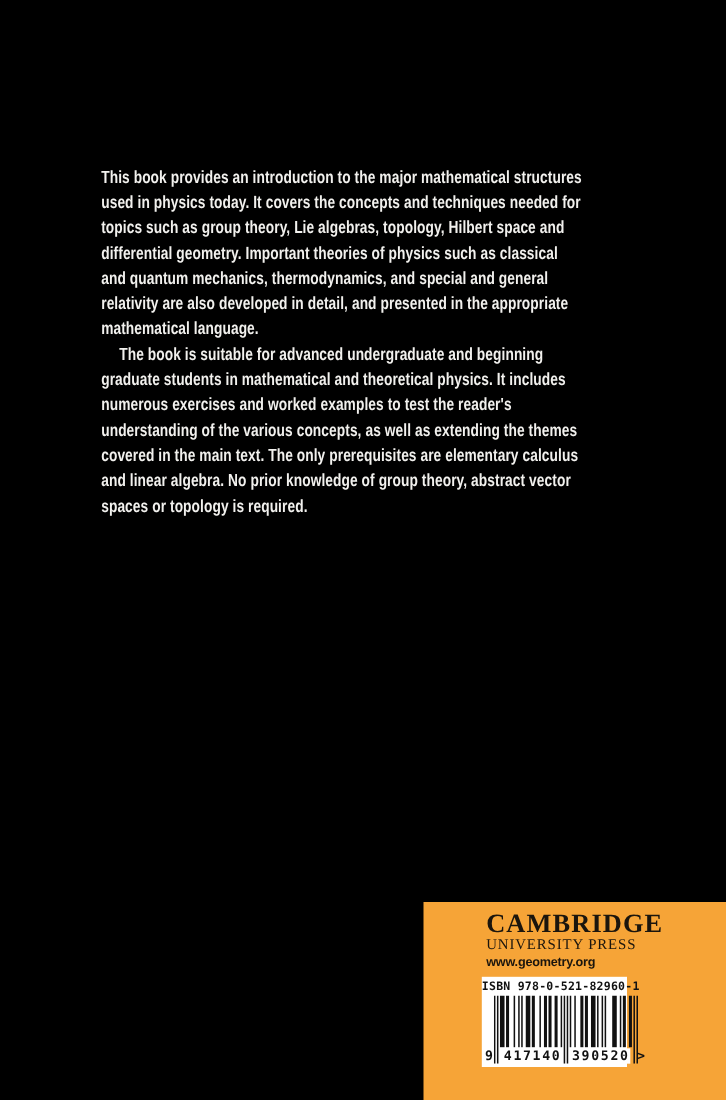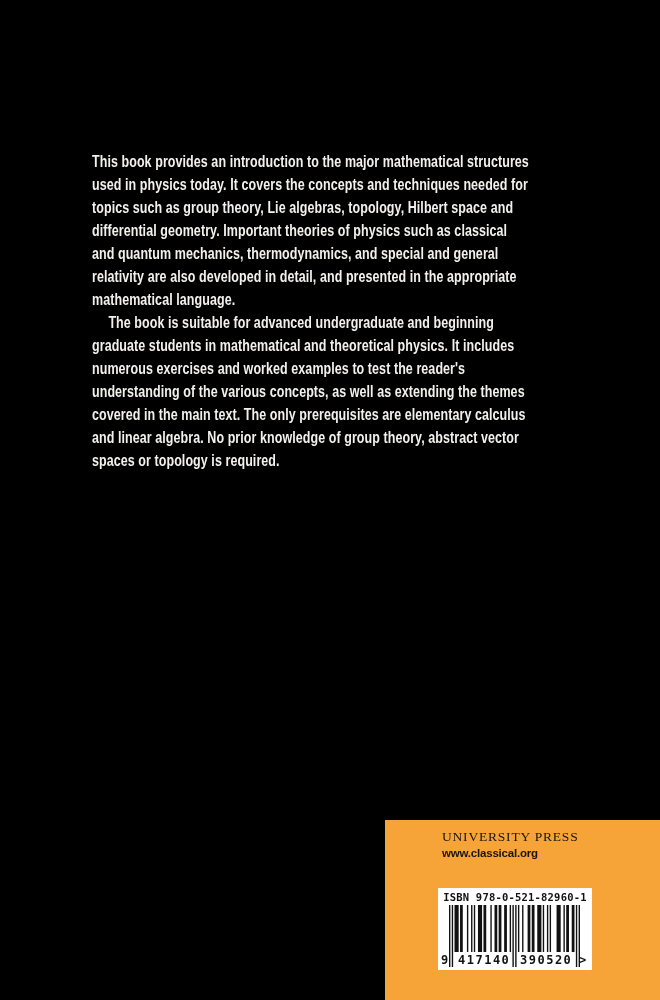--- a/index.html
+++ b/index.html
@@ -115,21 +115,21 @@
     margin-top: 3px;
     letter-spacing: -0.2px;
     white-space: nowrap;
   }
 
   
   .barcode-box {
     position: absolute;
     left: 53px;
     top: 68px;
-    width: 154px;
+    width: 132px;
     height: 82px;
     background: #ffffff;
     padding-top: 3px;
   }
   .isbn-line {
     font-family: "DejaVu Sans Mono", monospace;
     font-size: 10.5px;
     font-weight: bold;
     letter-spacing: 0.2px;
     color: #121212;
@@ -183,22 +183,23 @@
       <div class="line">understanding of the various concepts, as well as extending the themes</div>
       <div class="line">covered in the main text. The only prerequisites are elementary calculus</div>
       <div class="line">and linear algebra. No prior knowledge of group theory, abstract vector</div>
       <div class="line">spaces or topology is required.</div>
     </div>
   </div>
 
 
   <div class="orange-panel">
     <div class="wordmark">
+      <div class="cup-name">CAMBRIDGE</div>
       <div class="cup-sub">UNIVERSITY PRESS</div>
-      <div class="cup-web">www.classical.org</div>
+      <div class="cup-web">www.geometry.org</div>
     </div>
 
     <div class="barcode-box">
       <div class="isbn-line">ISBN 978-0-521-82960-1</div>
       <div class="bars">
         <svg id="barcode-svg" viewBox="0 0 95 62" preserveAspectRatio="none" xmlns="http://www.w3.org/2000/svg">
             <rect x="0" y="0" width="1" height="62"></rect>
             <rect x="2" y="0" width="1" height="62"></rect>
             <rect x="4" y="0" width="3" height="47"></rect>
             <rect x="8" y="0" width="2" height="47"></rect>

